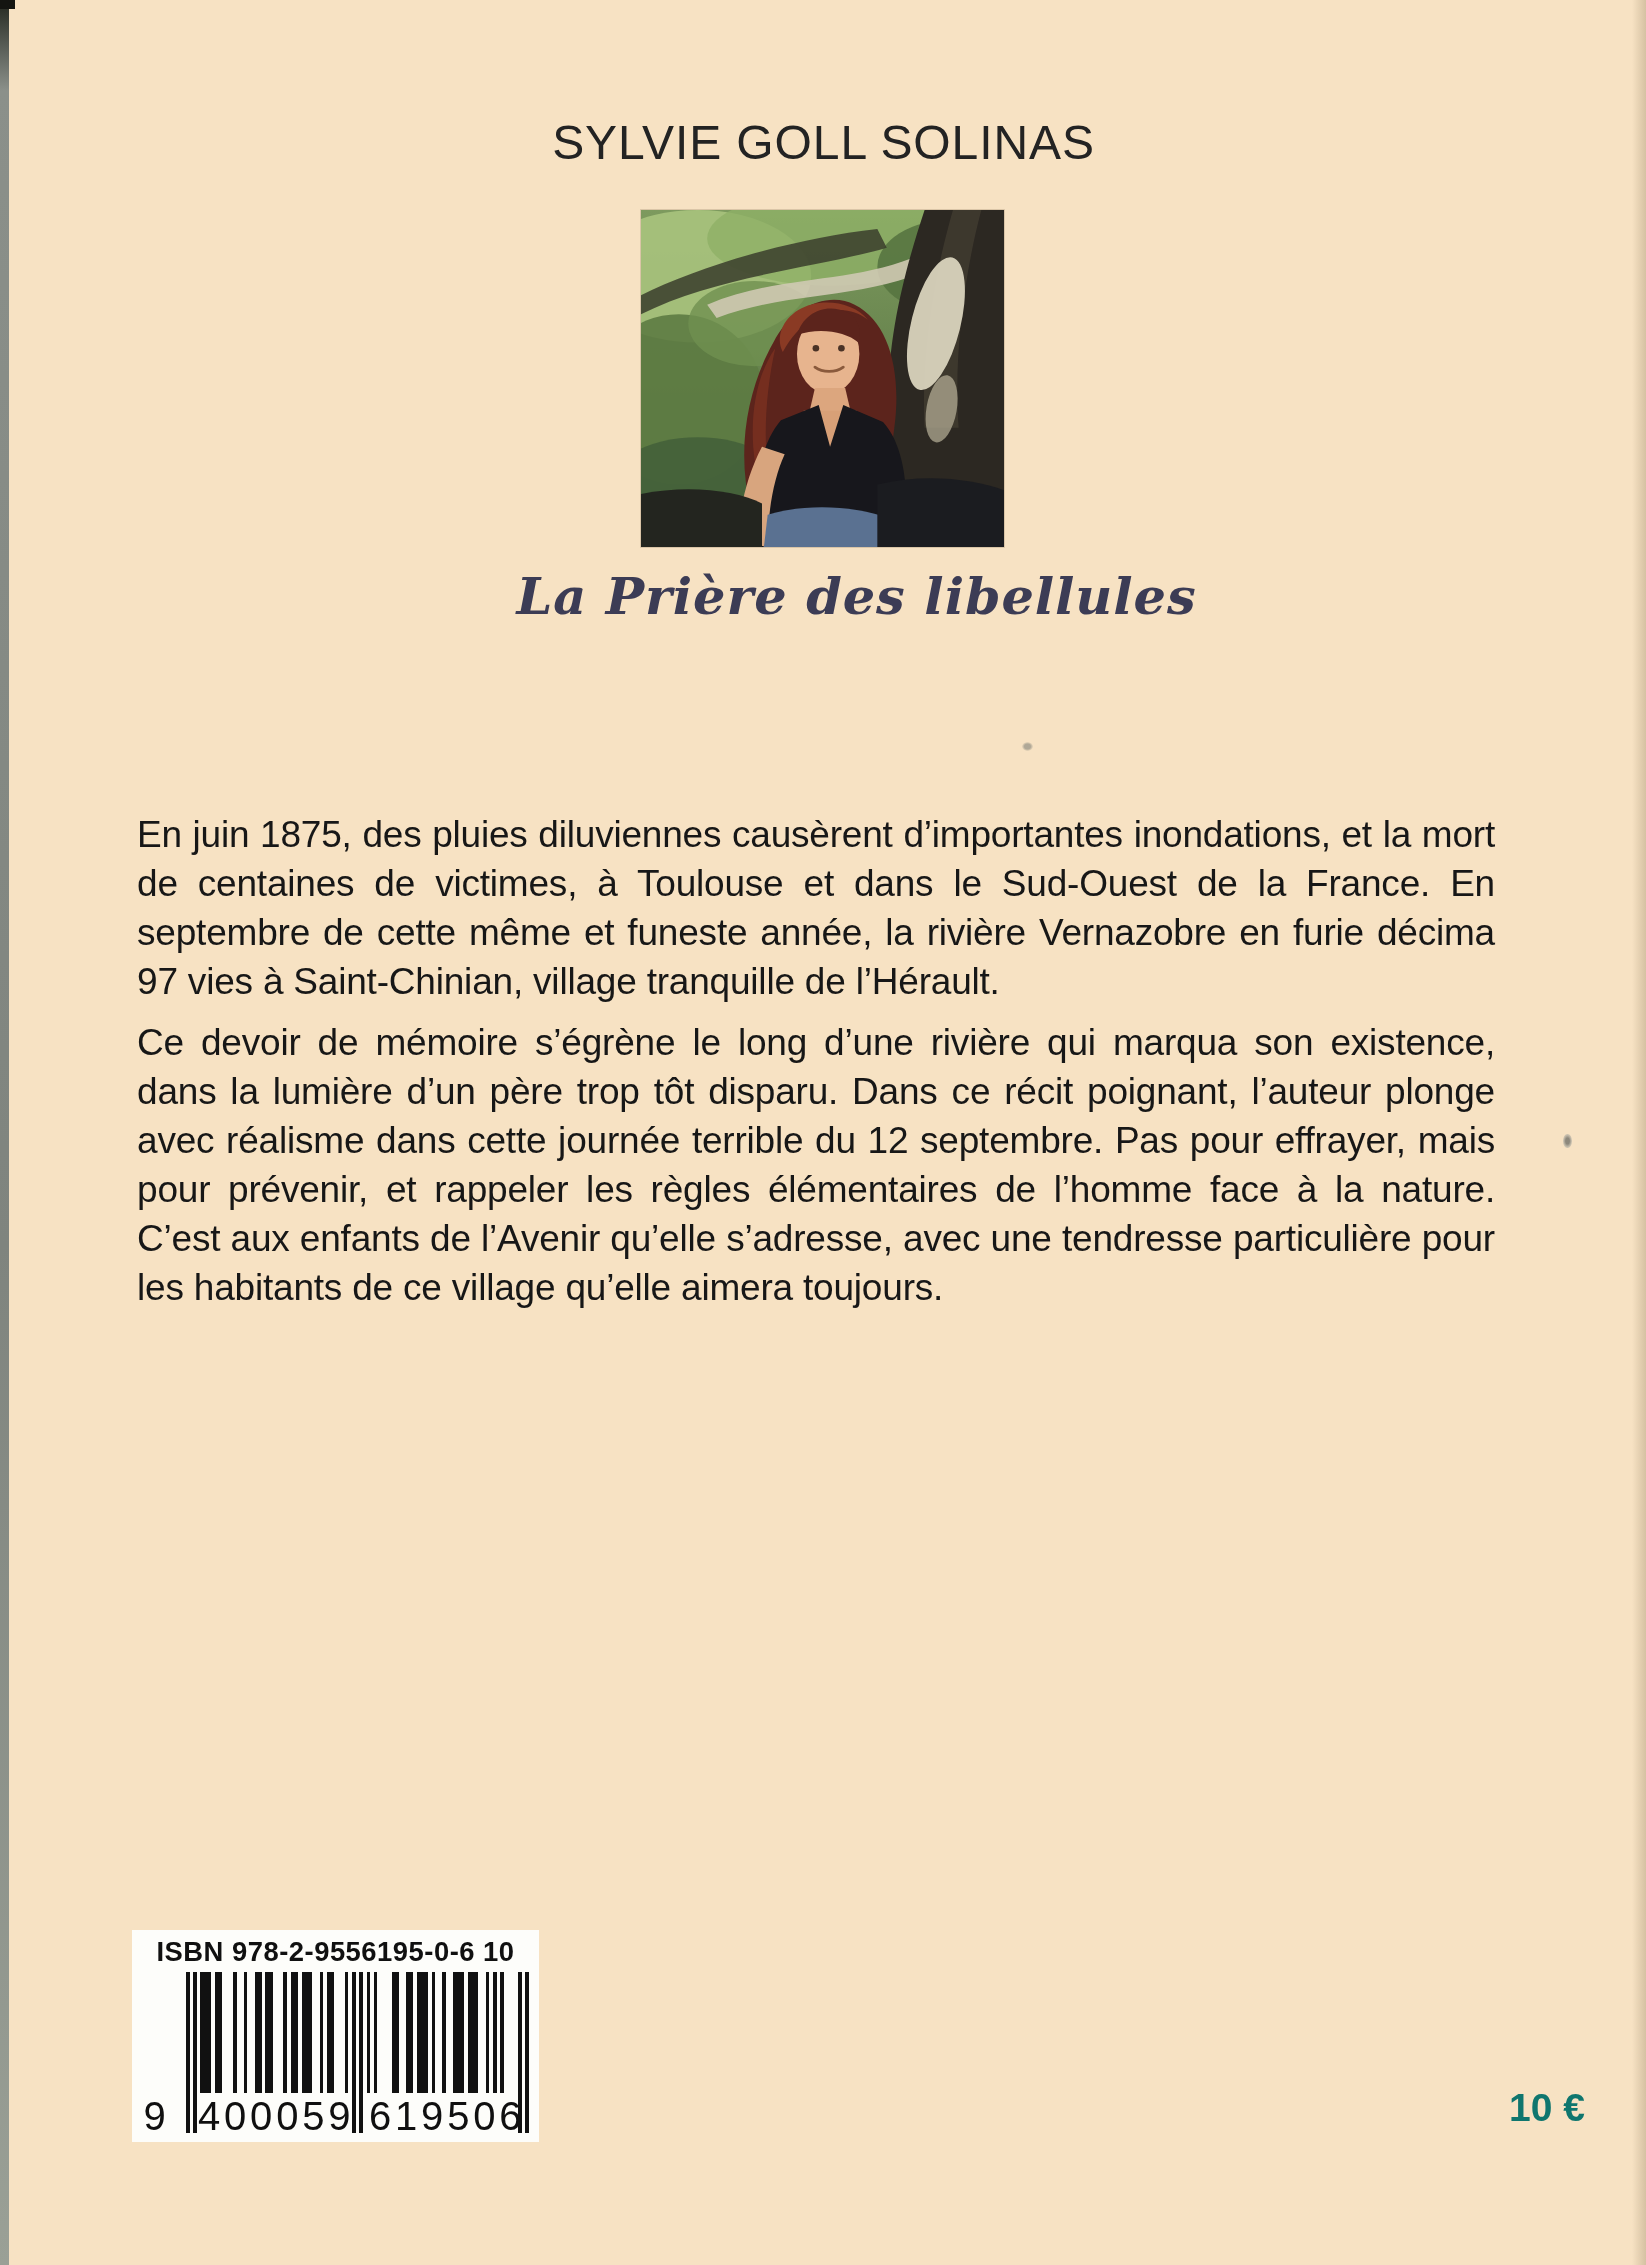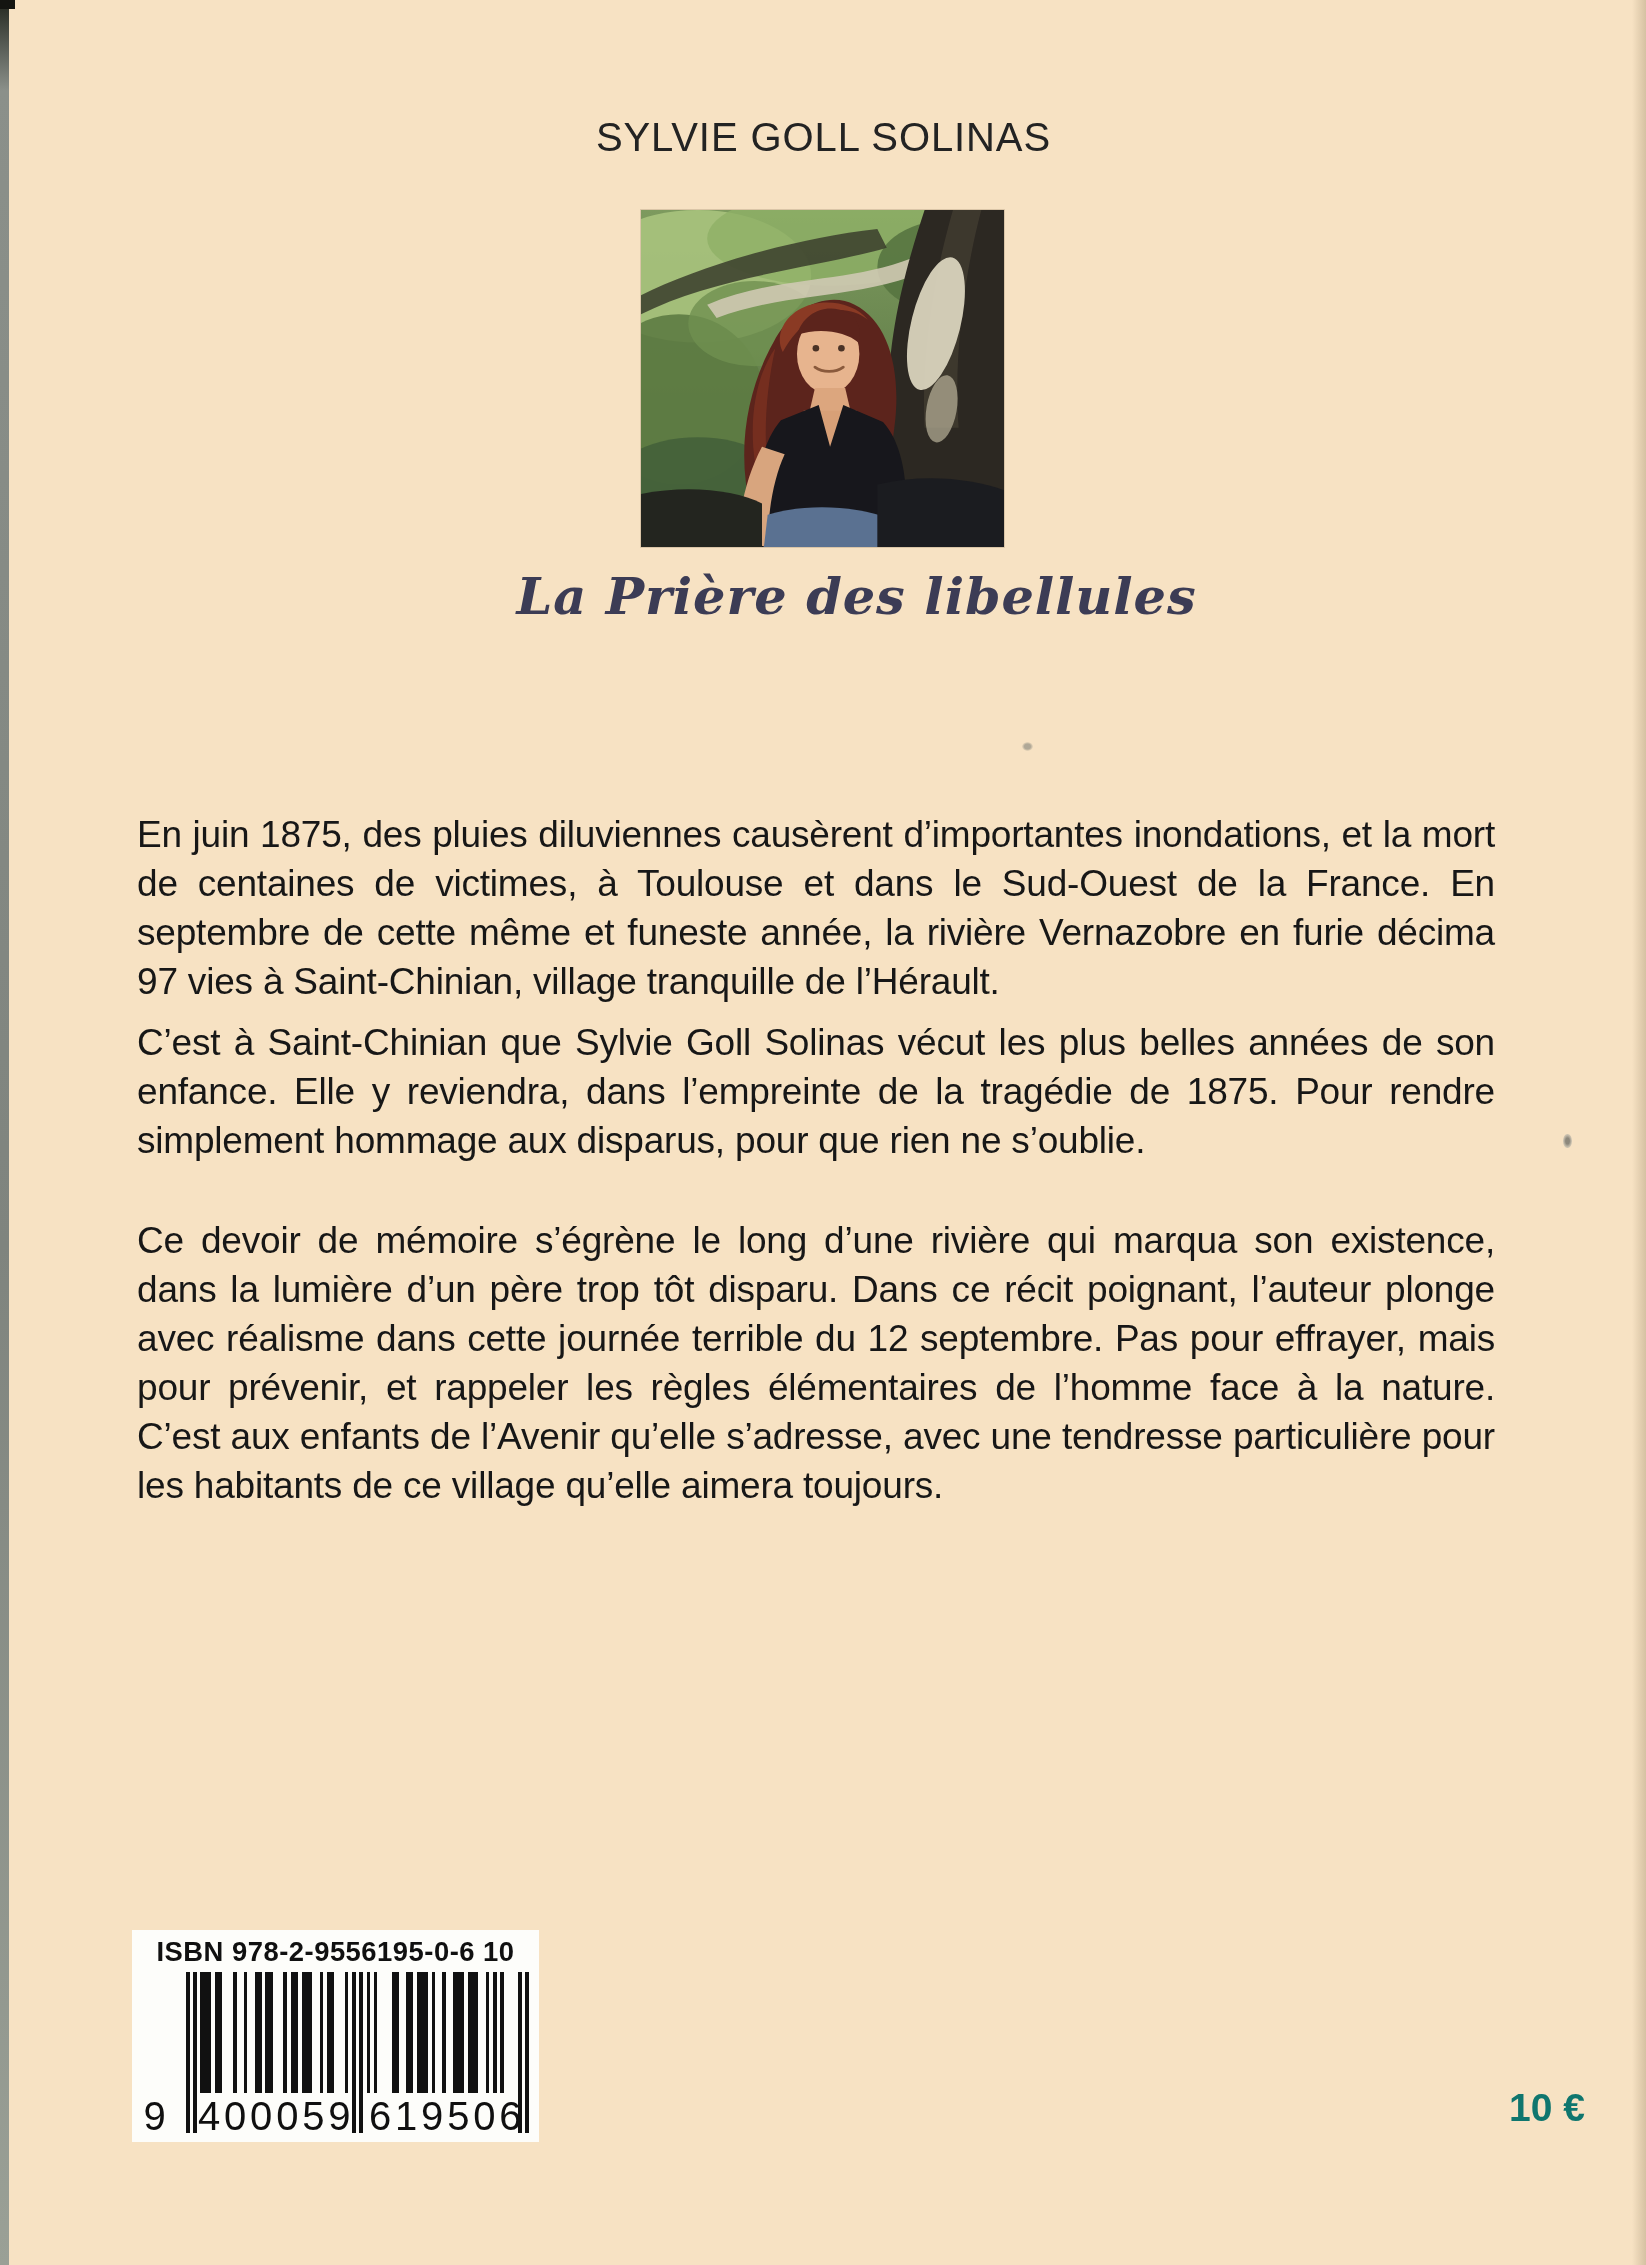--- a/index.html
+++ b/index.html
@@ -22,21 +22,21 @@
     background:linear-gradient(270deg,rgba(167,148,117,.45),rgba(167,148,117,0));
   }
   .speck1{position:absolute;left:1563px;top:1134px;width:8.5px;height:14px;border-radius:50%;
     background:radial-gradient(#8d887c 0 30%,#c4bcab 60%,rgba(196,188,171,0));}
   .speck2{position:absolute;left:1022px;top:742px;width:11.4px;height:8.5px;border-radius:50%;
     background:radial-gradient(#b0a897 0 40%,rgba(176,168,151,0) 75%);}
 
   .author{
     position:absolute;left:0;top:115px;width:1647px;
     text-align:center;
-    font-size:40px;letter-spacing:0.9px;color:#232323;
+    font-size:48px;letter-spacing:0.9px;color:#232323;
   }
   .photo{
     position:absolute;left:641px;top:210px;width:363px;height:337px;
     box-shadow:0 0 0 0.9px rgba(120,100,70,.25);
   }
   .photo svg{display:block;width:100%;height:100%;}
   .title{
     position:absolute;left:0;top:566px;width:1647px;
     text-align:center;
     font-family:"DejaVu Serif","Liberation Serif",serif;
@@ -129,21 +129,20 @@
       <path d="M130,356 L134,322 C170,310 230,312 262,326 L262,356 Z" fill="#5a7191"></path>
       <path d="M0,300 C50,290 100,296 128,310 L128,356 L0,356 Z" fill="#23251f"></path>
       <path d="M250,290 C300,278 350,284 384,296 L384,356 L250,356 Z" fill="#1b1c20"></path>
     </svg>
   </div>
 
   <div class="title">La Prière des libellules</div>
 
   <div class="body">
     <p class="p-flow">En juin 1875, des pluies diluviennes causèrent d’importantes inondations, et la mort de centaines de victimes, à Toulouse et dans le Sud-Ouest de la France. En septembre de cette même et funeste année, la rivière Vernazobre en furie décima 97 vies à Saint-Chinian, village tranquille de l’Hérault.</p>
-    <p>C’est à Saint-Chinian que Sylvie Goll Solinas vécut les plus belles années de son enfance. Elle y reviendra, dans l’empreinte de la tragédie de 1875. Pour rendre simplement hommage aux disparus, pour que rien ne s’oublie.</p>
     <p>Ce devoir de mémoire s’égrène le long d’une rivière qui marqua son existence, dans la lumière d’un père trop tôt disparu. Dans ce récit poignant, l’auteur plonge avec réalisme dans cette journée terrible du 12 septembre. Pas pour effrayer, mais pour prévenir, et rappeler les règles élémentaires de l’homme face à la nature. C’est aux enfants de l’Avenir qu’elle s’adresse, avec une tendresse particulière pour les habitants de ce village qu’elle aimera toujours.</p>
   </div>
 
   <div class="barcode-label">
     <div class="isbn-line">ISBN 978-2-9556195-0-6 10</div>
     <svg class="bars" viewBox="0 0 361 170" preserveAspectRatio="none" shape-rendering="crispEdges">
 
       <rect x="0" y="0" width="3.8" height="170" fill="#111"></rect>
       <rect x="7.6" y="0" width="3.8" height="170" fill="#111"></rect>
       <rect x="174.8" y="0" width="3.8" height="170" fill="#111"></rect>

